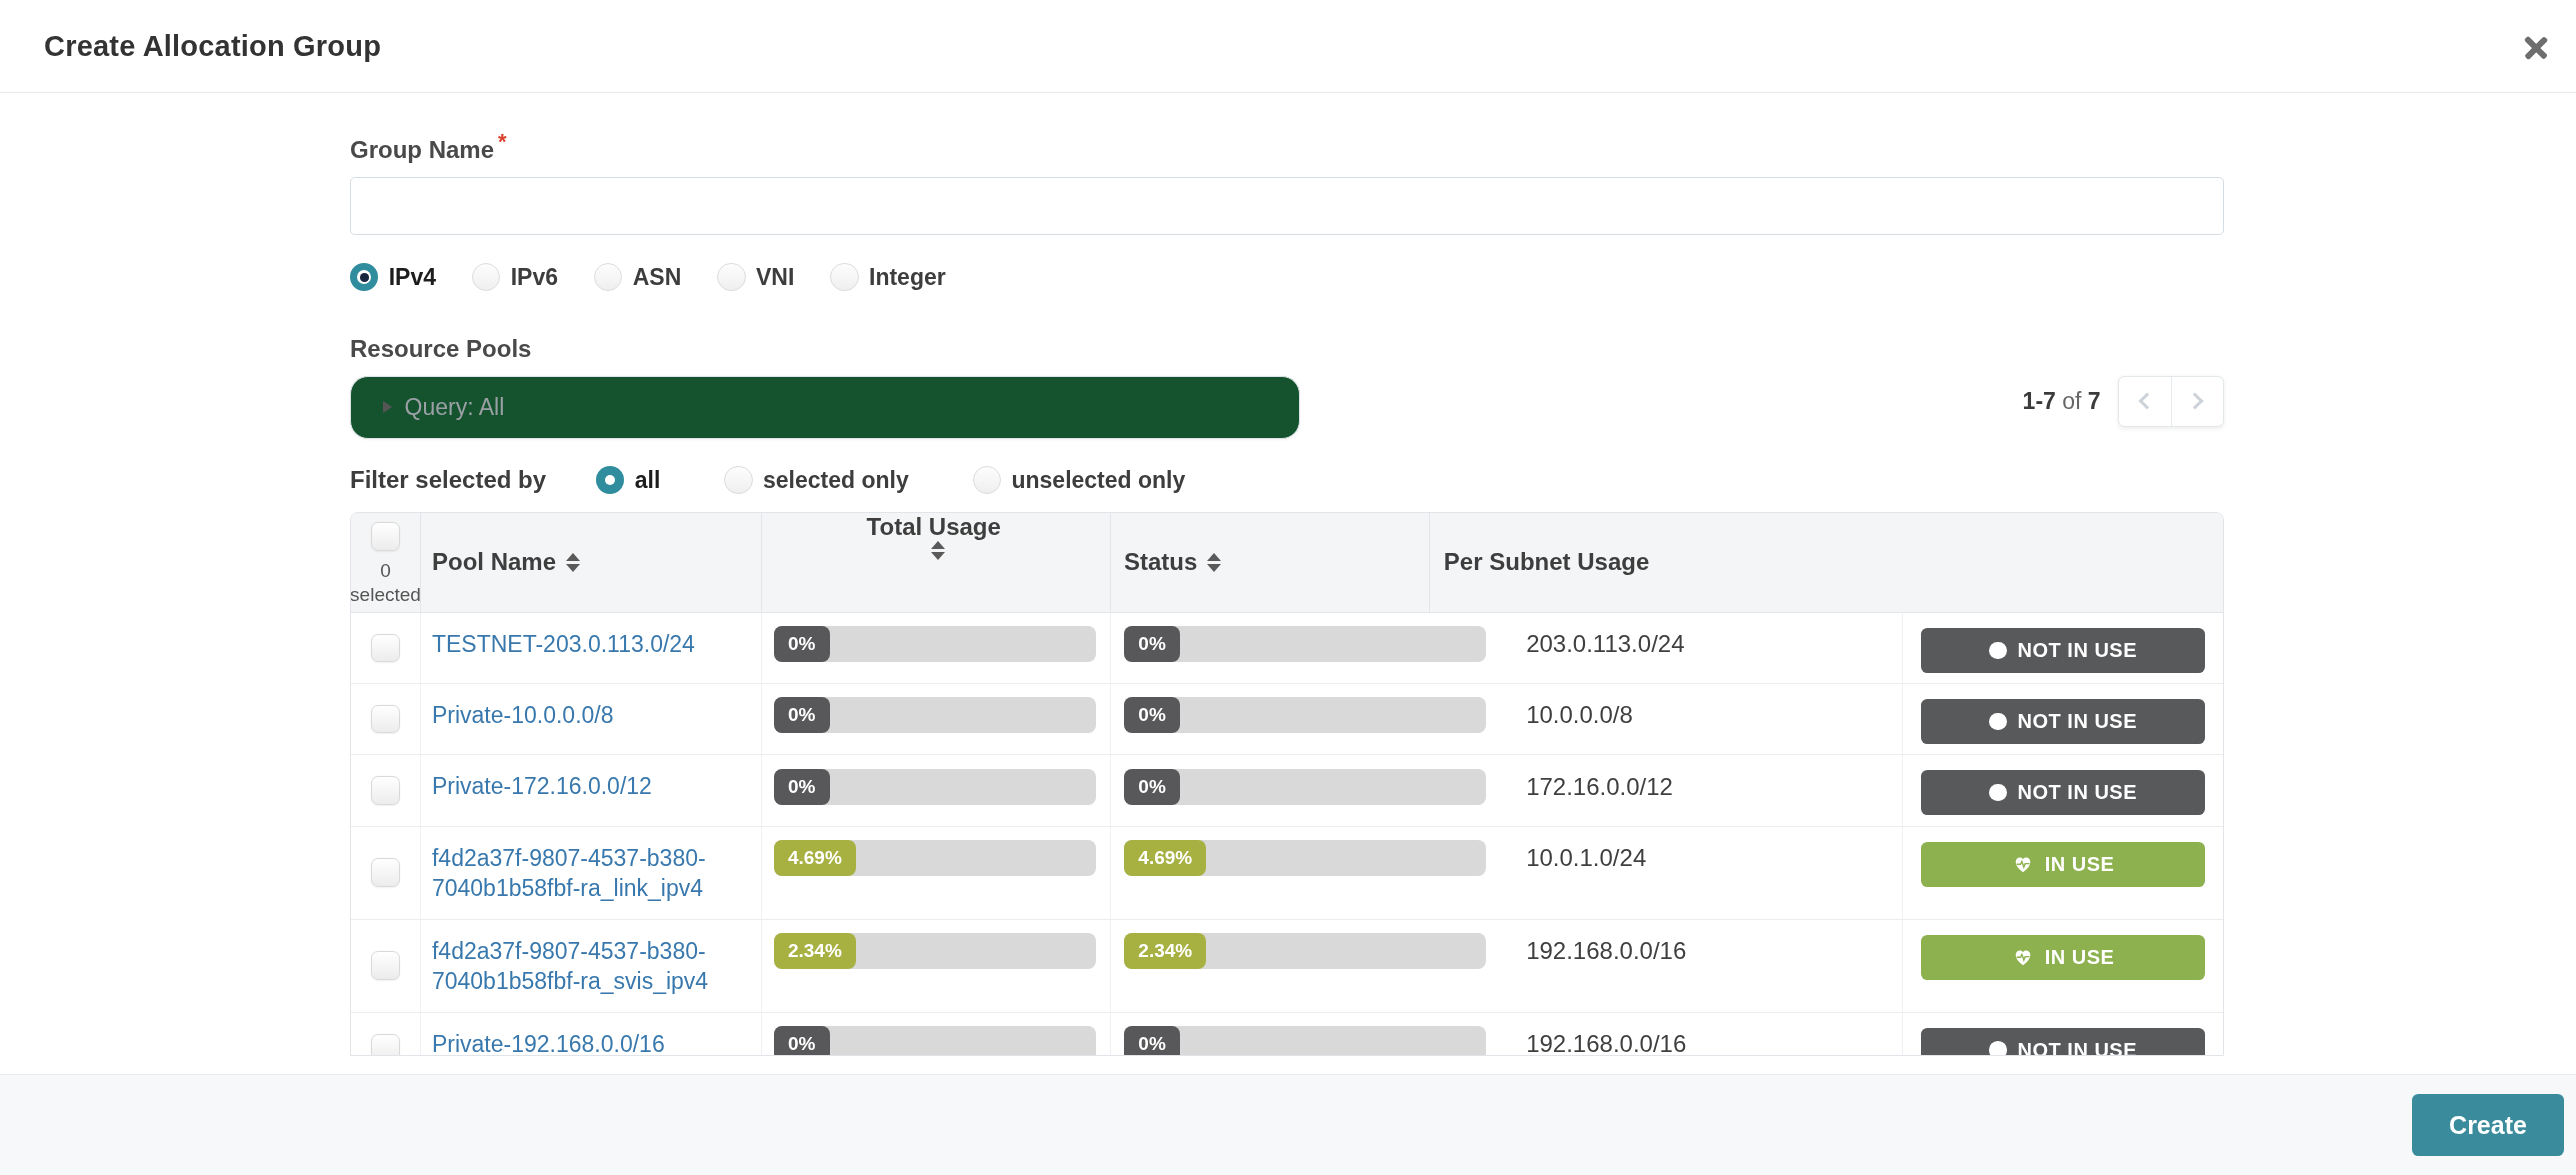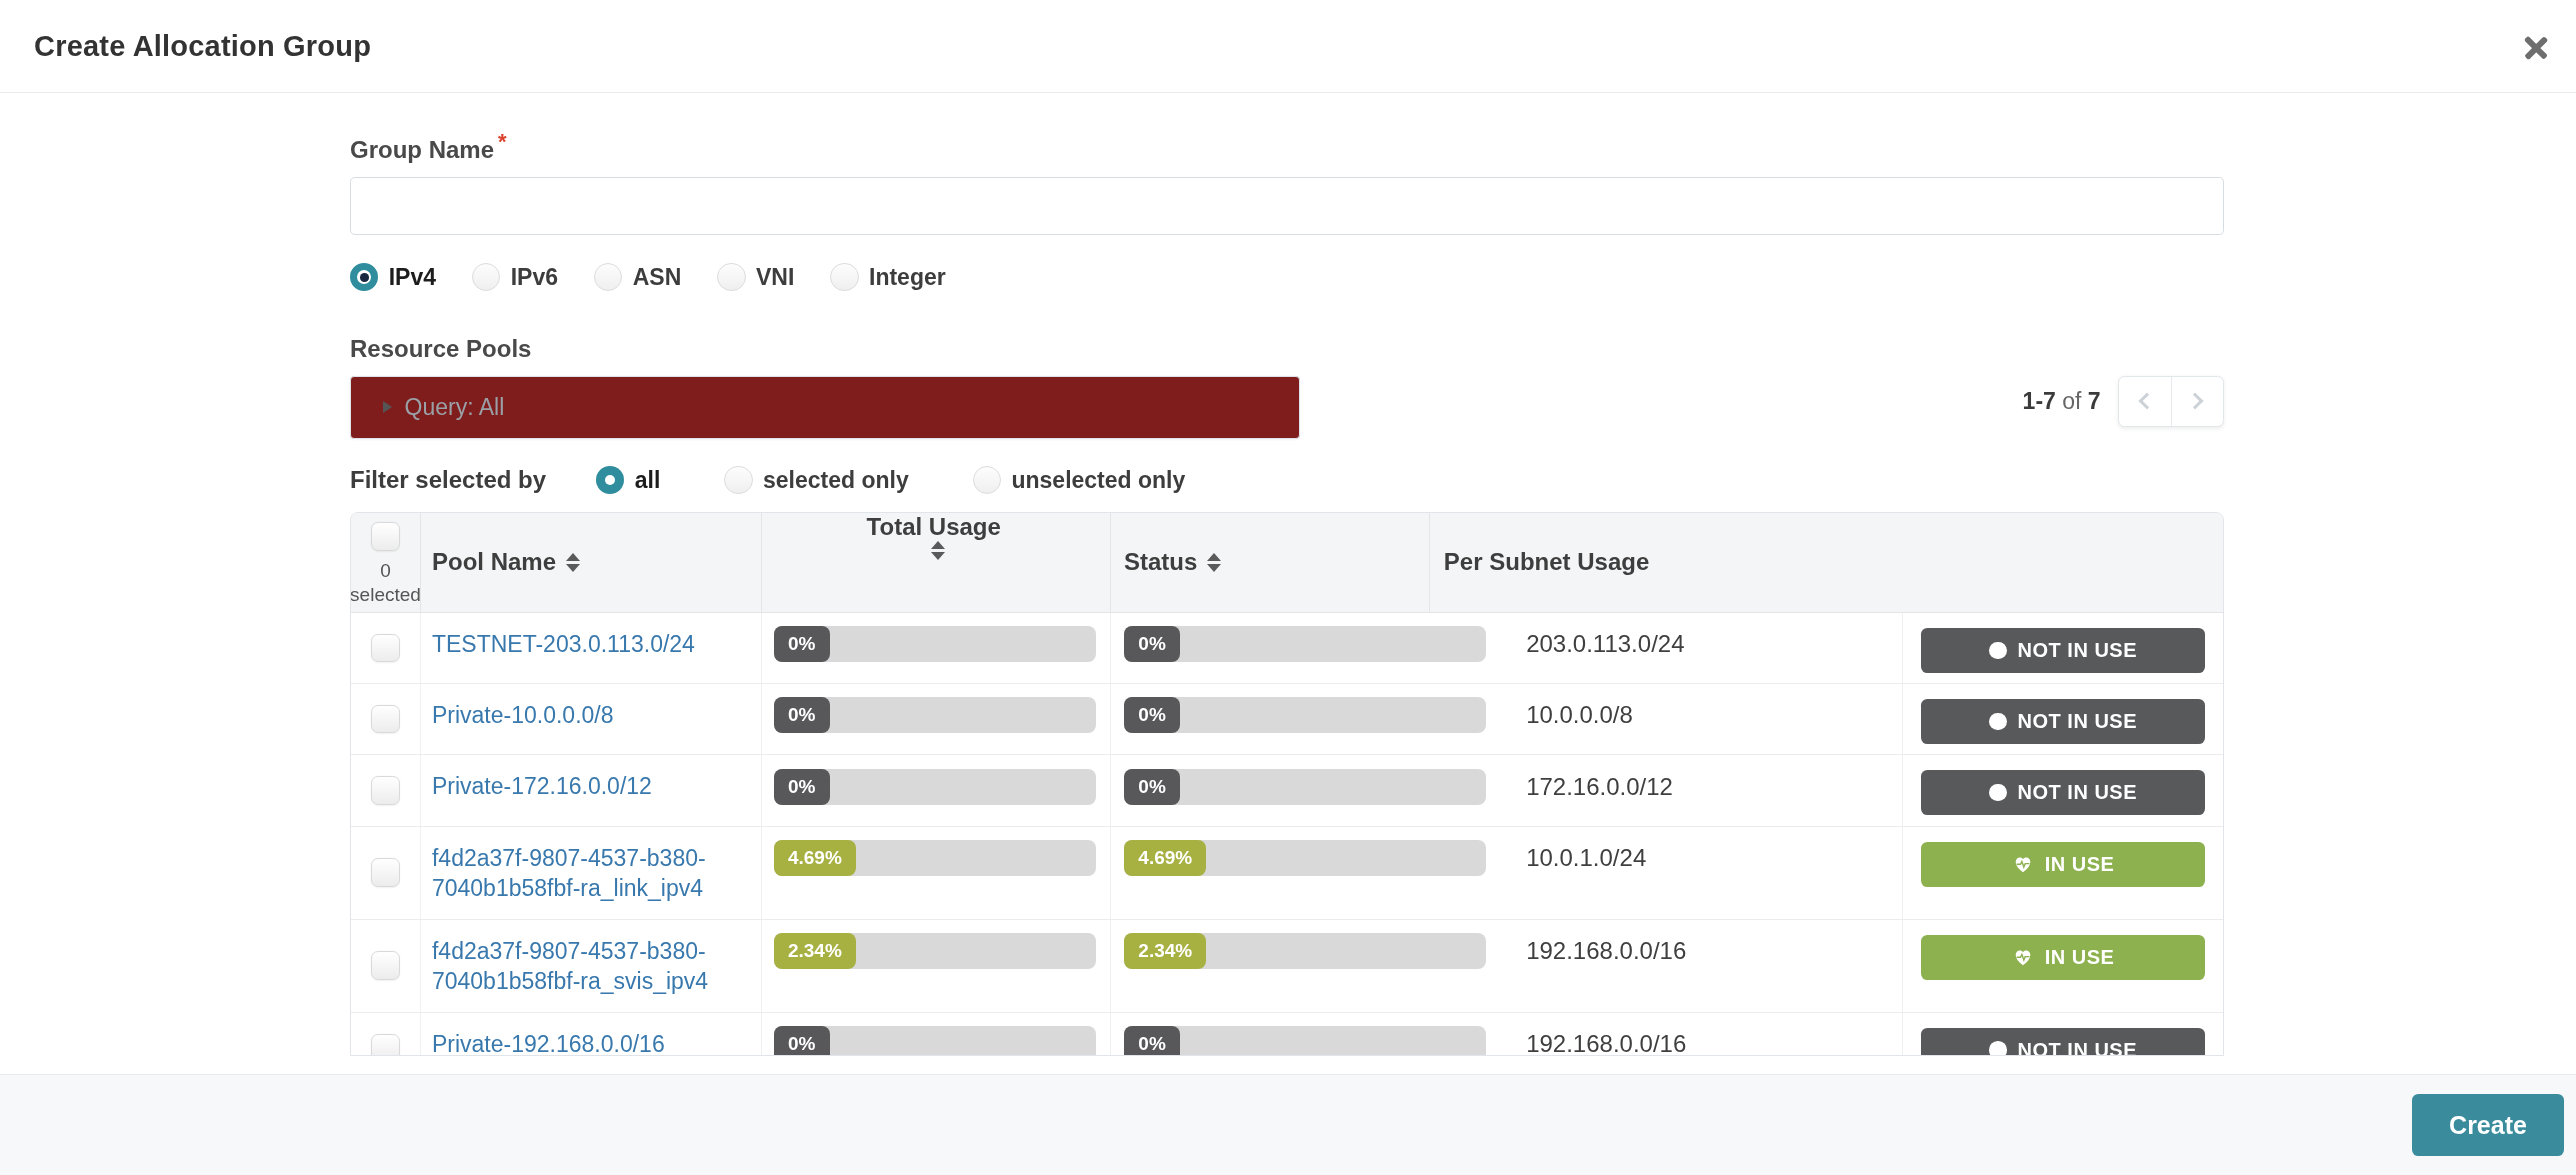--- a/index.html
+++ b/index.html
@@ -1,21 +1,21 @@
 <!DOCTYPE html>
 <html style="font-size:12.6px"><head>
 <meta charset="utf-8">
 <style>
   * { margin:0; padding:0; box-sizing:border-box; }
   html,body { width:2576px; height:1176px; background:#fff; overflow:hidden;
     font-family:"Liberation Sans", sans-serif; color:#3e3e3e; }
 
   
   .dlg-header { position:relative; height:93px; border-bottom:1.6px solid #e7ebee;
-    display:flex; align-items:center; padding-left:34px; }
+    display:flex; align-items:center; padding-left:44px; }
   .dlg-title { font-size:29px; font-weight:bold; color:#333; letter-spacing:0.2px; }
   .close-btn { position:absolute; right:22px; top:30px; width:35px; height:35px; cursor:pointer; }
   .close-x { position:relative; width:100%; height:100%; display:block; }
   .close-x::before,.close-x::after { content:""; position:absolute; left:3.2px; top:15px;
     width:28.4px; height:5.5px; background:#6e6e6e; border-radius:2.4px; }
   .close-x::before { transform:rotate(45deg); }
   .close-x::after  { transform:rotate(-45deg); }
 
   
   .content { padding:36px 0 0 350px; width:2224px; }
@@ -37,22 +37,22 @@
     margin:-4.3px 0 0 -4.3px; border-radius:50%; background:#18273f; }
   .radio.sel-fill { border:none; background:#2f8d9d; }
   .radio.sel-fill::after { content:""; position:absolute; left:50%; top:50%; width:10.3px; height:10.3px;
     margin:-5.1px 0 0 -5.1px; border-radius:50%; background:#fff; }
   .radio-lbl { font-size:23px; font-weight:bold; color:#3d3d3d; }
   .radio-lbl.strong { color:#1d1d1d; }
 
   
   .pools-wrap { margin-top:44px; }
   .query-row { display:flex; align-items:flex-start; justify-content:space-between; margin-top:12.6px; width:1874px; }
-  .query-box { width:950px; height:63px; border:0.8px solid #dde3e8; border-radius:4px;
-    background:#7f1d1d; box-shadow:0 0.8px 2.4px rgba(0,0,0,.05); display:flex; align-items:center;
+  .query-box { width:950px; height:63px; border:0.8px solid #dde3e8; border-radius:18px;
+    background:#14532d; box-shadow:0 0.8px 2.4px rgba(0,0,0,.05); display:flex; align-items:center;
     padding-left:32px; cursor:pointer; }
   .caret-right { width:0; height:0; border-left:9.5px solid #555; border-top:6.3px solid transparent;
     border-bottom:6.3px solid transparent; margin-right:12.6px; }
   .query-text { font-size:23px; color:#9aa0a5; }
   .pager { display:flex; align-items:center; }
   .pager-text { font-size:23px; color:#666; margin-right:17.4px; white-space:nowrap; }
   .pager-text b { color:#3b3b3b; }
   .pager-btns { display:flex; border:0.8px solid #e2e7ea; border-radius:6.3px; overflow:hidden;
     box-shadow:0 1.6px 4px rgba(0,0,0,.07); background:#fff; }
   .pager-btn { width:52px; height:49px; display:flex; align-items:center; justify-content:center; cursor:default; }

